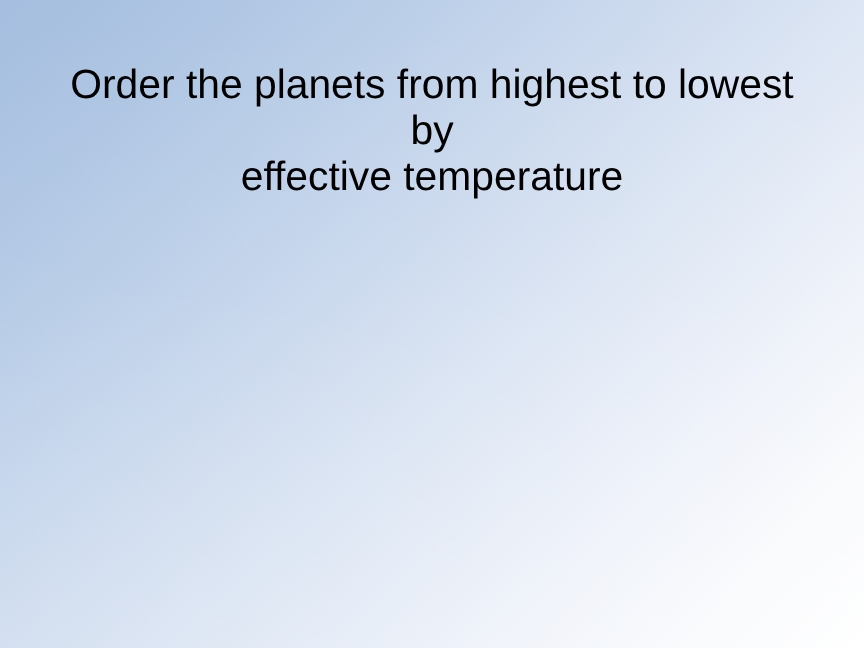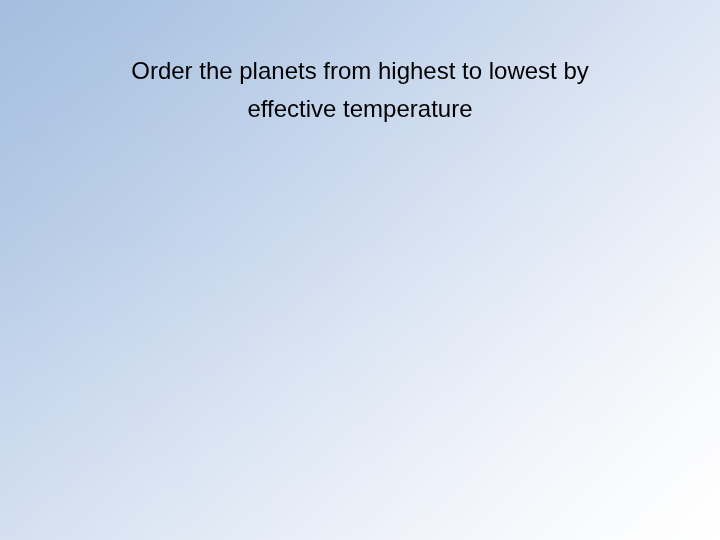--- a/index.html
+++ b/index.html
@@ -54,21 +54,21 @@
     top: 52px;
     width: 648px;
     z-index: 2;
     text-align: center;
   }
 
   #title-text {
     margin: 0;
     padding: 0;
     font-family: "Liberation Sans", sans-serif;
-    font-size: 24px;
+    font-size: 34px;
     font-weight: normal;
     line-height: 38px;
     color: #000000;
     letter-spacing: 0px;
     white-space: pre-line;
   }
 </style>
 </head>
 <body>
 

